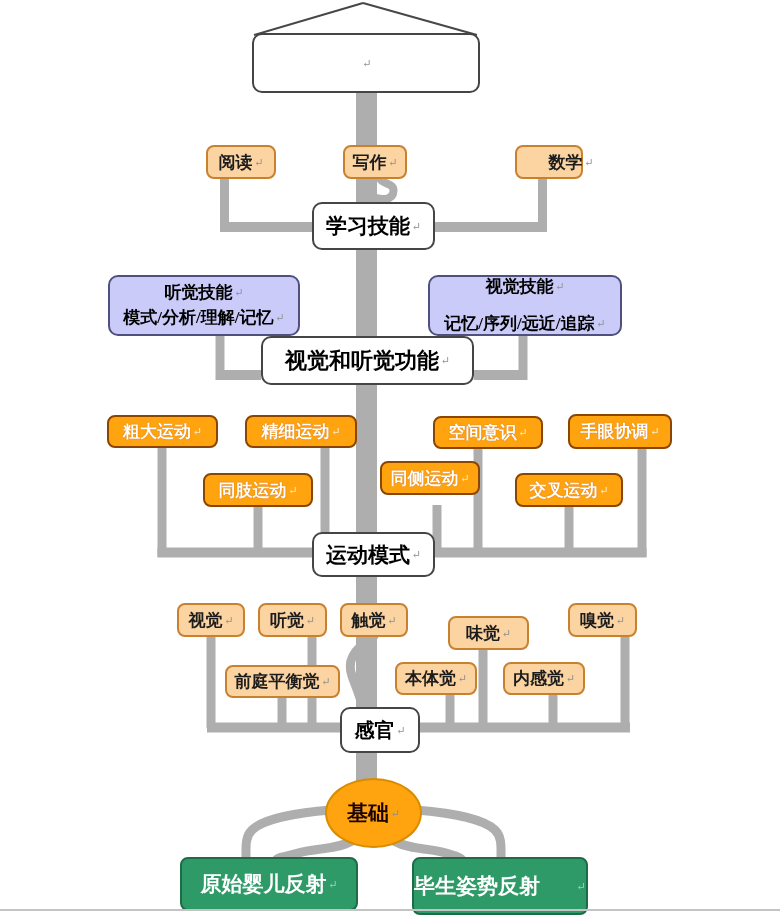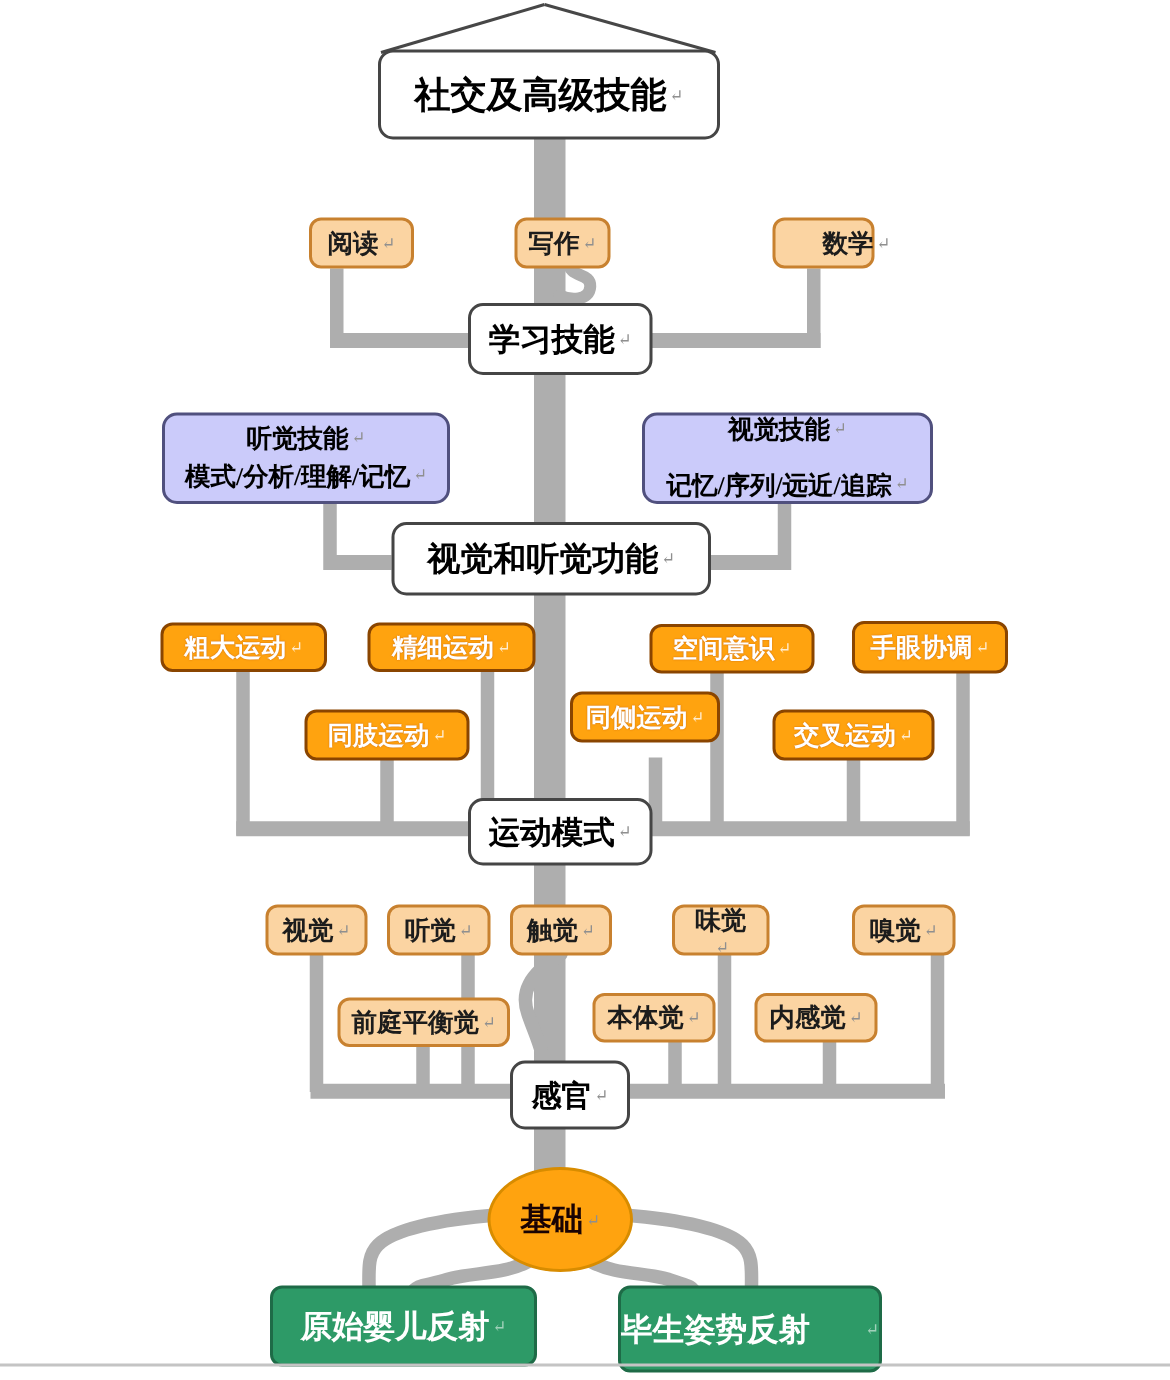--- a/index.html
+++ b/index.html
@@ -67,21 +67,20 @@
     <path d="M553 693 L553 728" class="wire" fill="none" stroke-width="9" stroke="#AEAEAE"></path>
     <path d="M207 727.5 L630 727.5" class="wire" fill="none" stroke-width="10" stroke="#AEAEAE"></path>
 
     <path d="M331 810 C292 813 262 820 252 830 C245 837 246 846 246 859" class="wire" fill="none" stroke-width="9" stroke-linecap="round" stroke="#AEAEAE"></path>
     <path d="M352 841 C336 850 314 848 298 853 C286 857 277 856 275 862" class="wire" fill="none" stroke-width="9" stroke-linecap="round" stroke="#AEAEAE"></path>
     <path d="M394 841 C410 850 430 848 446 853 C457 857 462 857 463 862" class="wire" fill="none" stroke-width="9" stroke-linecap="round" stroke="#AEAEAE"></path>
     <path d="M416 810 C455 813 485 820 495 830 C502 837 501 846 501 859" class="wire" fill="none" stroke-width="9" stroke-linecap="round" stroke="#AEAEAE"></path>
   </svg>
 
   <div class="node box-white" style="left:252px;top:33px;width:228px;height:60px;font-size:24px;">
-    <span>社交及高级技能</span>
       <span class="mark">↵</span>
   </div>
 
   <div class="node box-peach" style="left:206px;top:145px;width:70px;height:34px;font-size:17px;">
     <span>阅读</span>
       <span class="mark">↵</span>
   </div>
   <div class="node box-peach" style="left:343px;top:145px;width:64px;height:34px;font-size:17px;">
     <span>写作</span>
       <span class="mark">↵</span>
@@ -108,21 +107,21 @@
   <div class="node box-purple" style="left:428px;top:275px;width:194px;height:61px;font-size:17px;gap:12px;">
     <span class="pline">
         <span>视觉技能</span>
         <span class="mark">↵</span>
       </span>
     <span class="pline">
         <span>记忆/序列/远近/追踪</span>
         <span class="mark">↵</span>
       </span>
   </div>
-  <div class="node box-white" style="left:261px;top:348px;width:213px;height:49px;font-size:22px;">
+  <div class="node box-white" style="left:261px;top:336px;width:213px;height:49px;font-size:22px;">
     <span>视觉和听觉功能</span>
       <span class="mark">↵</span>
   </div>
 
   <div class="node box-orange" style="left:107px;top:415px;width:111px;height:33px;font-size:17px;">
     <span>粗大运动</span>
       <span class="mark">↵</span>
   </div>
   <div class="node box-orange" style="left:245px;top:415px;width:112px;height:33px;font-size:17px;">
     <span>精细运动</span>
@@ -158,21 +157,21 @@
       <span class="mark">↵</span>
   </div>
   <div class="node box-peach" style="left:258px;top:603px;width:69px;height:34px;font-size:17px;">
     <span>听觉</span>
       <span class="mark">↵</span>
   </div>
   <div class="node box-peach" style="left:340px;top:603px;width:68px;height:34px;font-size:17px;">
     <span>触觉</span>
       <span class="mark">↵</span>
   </div>
-  <div class="node box-peach" style="left:448px;top:603px;width:65px;height:34px;font-size:17px;flex-direction:column;">
+  <div class="node box-peach" style="left:448px;top:616px;width:81px;height:34px;font-size:17px;">
     <span>味觉</span>
       <span class="mark">↵</span>
   </div>
   <div class="node box-peach" style="left:568px;top:603px;width:69px;height:34px;font-size:17px;">
     <span>嗅觉</span>
       <span class="mark">↵</span>
   </div>
   <div class="node box-peach" style="left:225px;top:665px;width:115px;height:33px;font-size:17px;">
     <span>前庭平衡觉</span>
       <span class="mark">↵</span>

